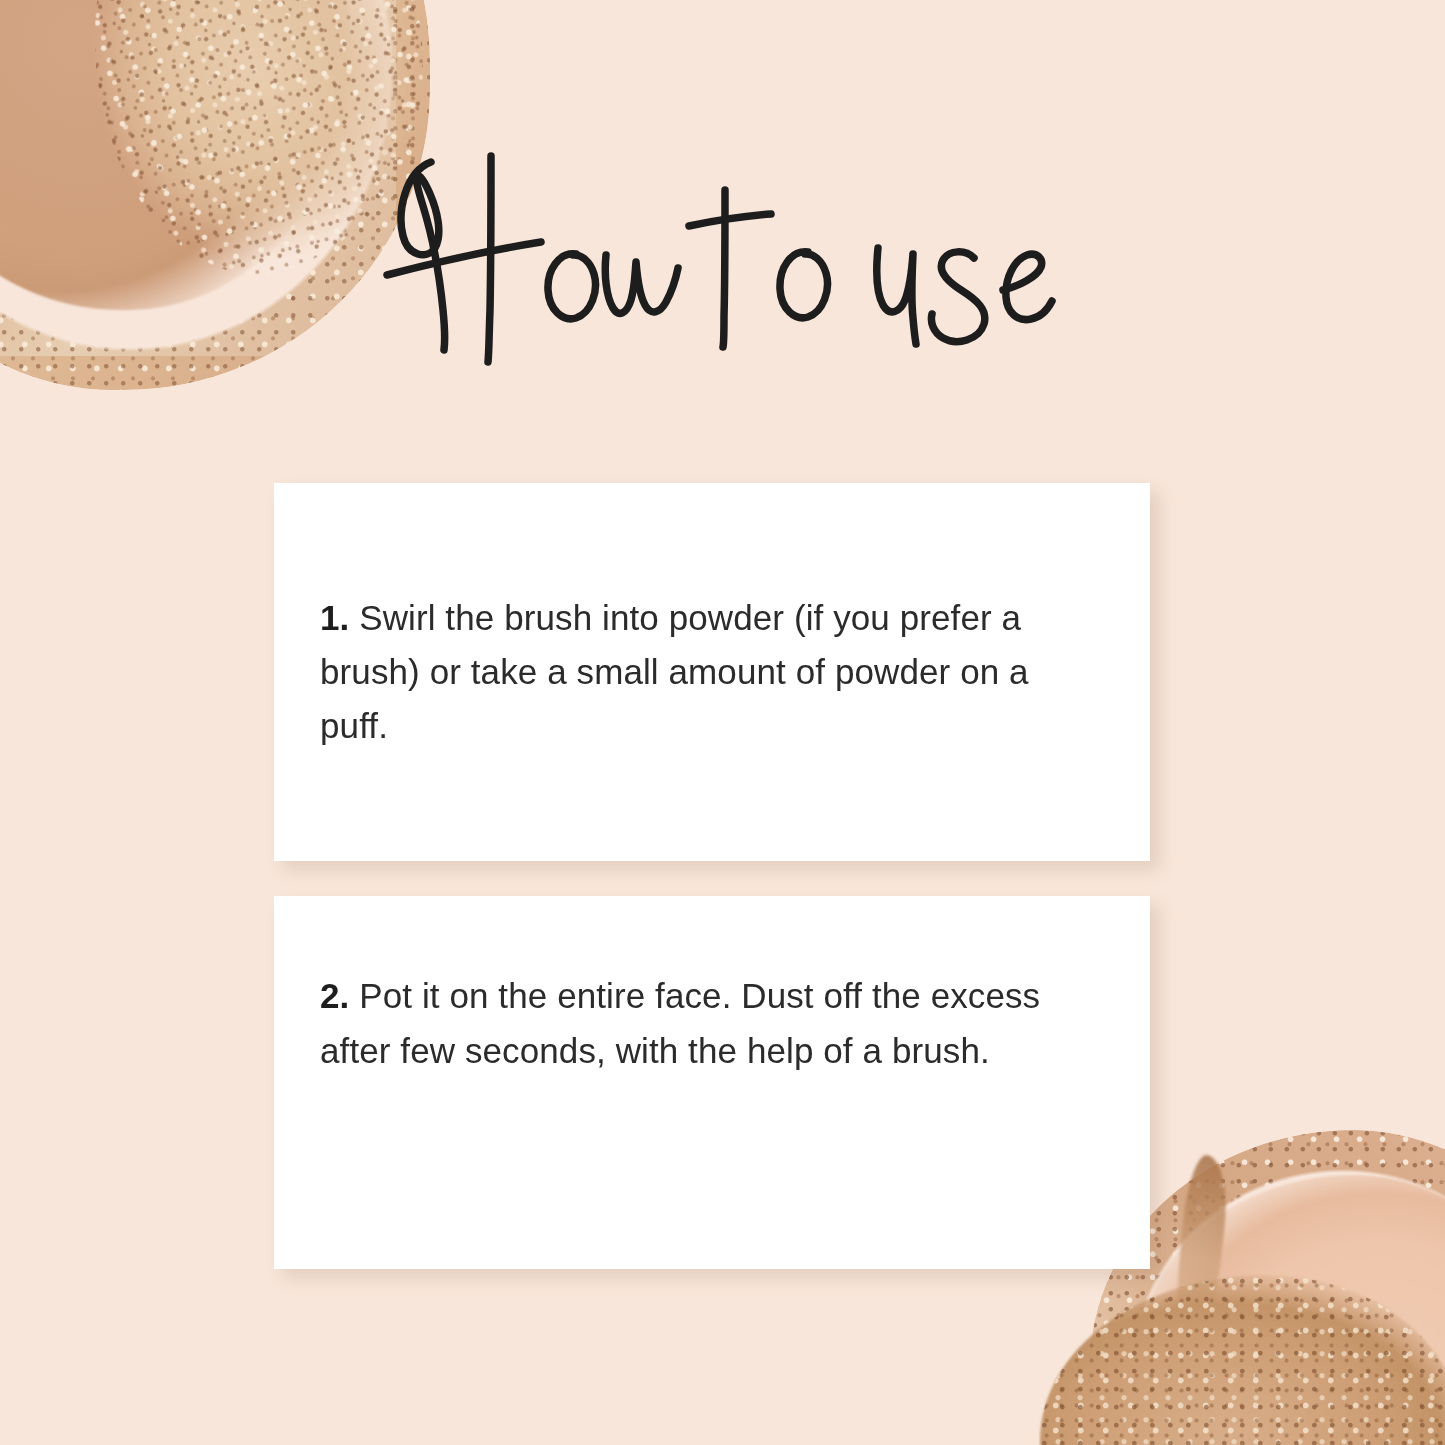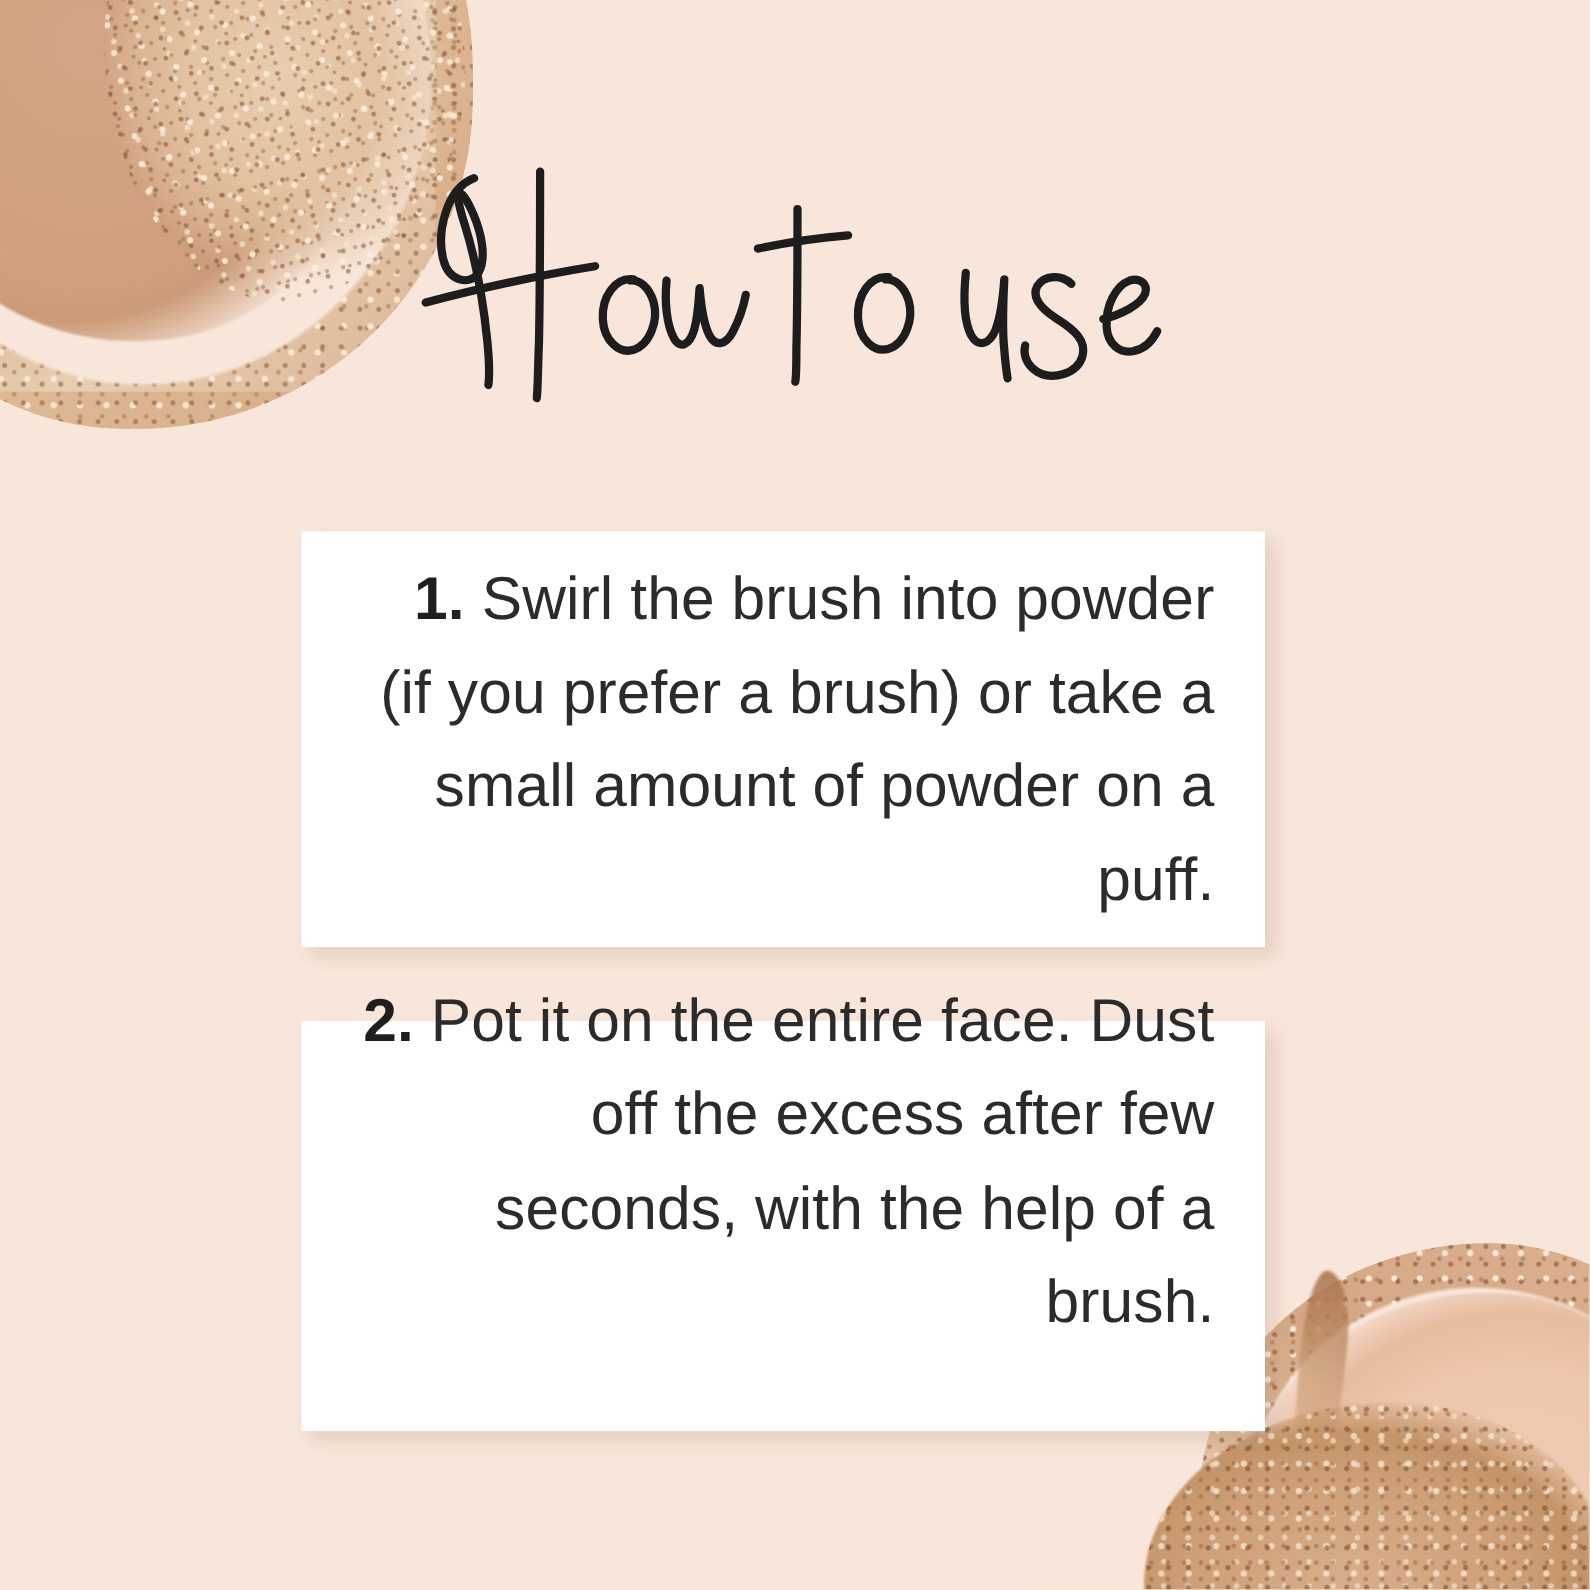--- a/index.html
+++ b/index.html
@@ -200,27 +200,27 @@
     left: 274px;
     width: 876px;
     background: #ffffff;
     box-shadow: 9px 9px 16px rgba(150, 110, 85, 0.20);
     display: flex;
     align-items: center;
     justify-content: center;
     box-sizing: border-box;
   }
   .card-1 { top: 483px;  height: 378px; padding: 0 46px; }
-  .card-2 { top: 896px;  height: 373px; padding: 0 46px 118px; margin-top: 32px; }
+  .card-2 { top: 896px;  height: 373px; padding: 0 46px 118px; }
 
   .step-text {
     margin: 0;
-    text-align: right;
+    text-align: left;
     color: #2b2b2b;
-    font-size: 55px;
+    font-size: 35px;
     line-height: 1.55;
     font-weight: 400;
     letter-spacing: .1px;
   }
   .step-num {
     font-weight: 700;
     color: #1e1e1e;
   }
 </style>
 </head>

